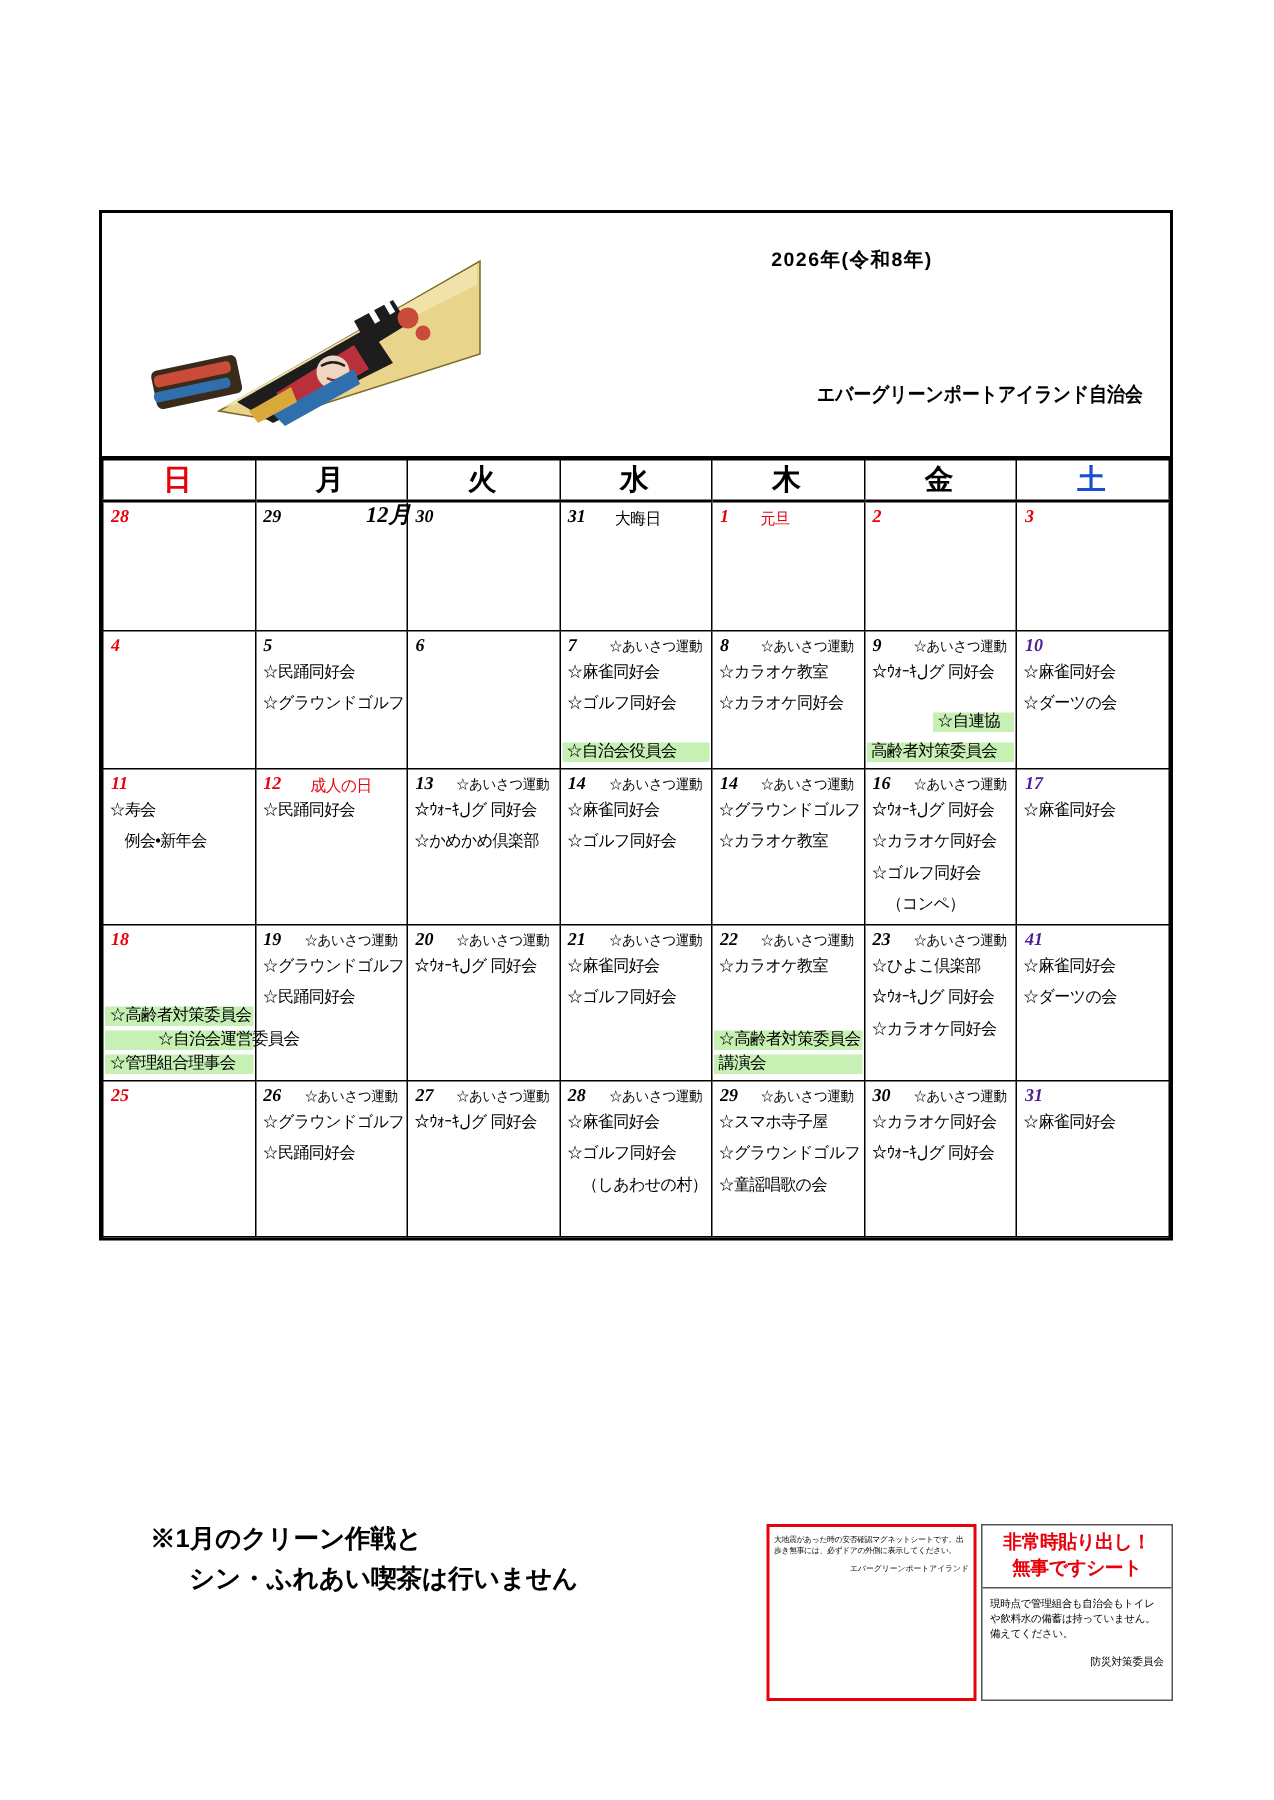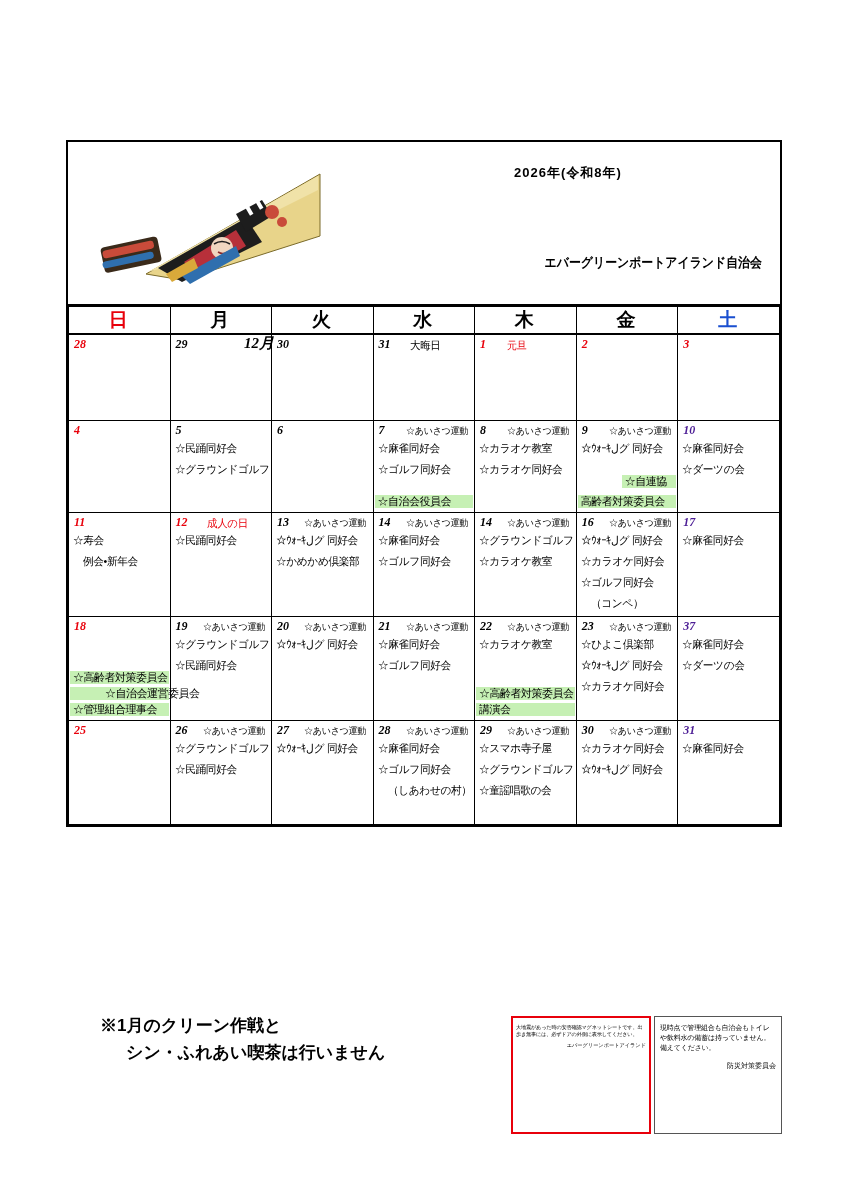--- a/index.html
+++ b/index.html
@@ -419,21 +419,21 @@
               <div class="hl" style="top: 86px;">講演会</div>
             </td>
             <td class="day tall">
               <div class="daynum ">23</div>
               <div class="tag">☆あいさつ運動</div>
               <div class="ev" style="top: 21px;">☆ひよこ倶楽部</div>
               <div class="ev" style="top: 42px;">☆ｳｫｰｷﻝグ 同好会</div>
               <div class="ev" style="top: 63px;">☆カラオケ同好会</div>
             </td>
             <td class="day tall">
-              <div class="daynum sat">37</div>
+              <div class="daynum sat">41</div>
               <div class="ev" style="top: 21px;">☆麻雀同好会</div>
               <div class="ev" style="top: 42px;">☆ダーツの会</div>
             </td>
           </tr>
           <tr>
             <td class="day tall">
               <div class="daynum sun">25</div>
             </td>
             <td class="day tall">
               <div class="daynum ">26</div>
@@ -479,17 +479,21 @@
     <span>※1月のクリーン作戦と</span>
     <span class="l2">シン・ふれあい喫茶は行いません</span>
   </div>
 
   <div class="card-muji">
     <div class="muji-text">大地震があった時の安否確認マグネットシートです。出歩き無事には、必ずドアの外側に表示してください。</div>
     <div class="muji-sign">エバーグリーンポートアイランド</div>
   </div>
 
   <div class="card-hijo">
+    <div class="hijo-head">
+      <div>非常時貼り出し！</div>
+      <div>無事ですシート</div>
+    </div>
     <div class="hijo-body">現時点で管理組合も自治会もトイレや飲料水の備蓄は持っていません。備えてください。</div>
     <div class="hijo-sign">防災対策委員会</div>
   </div>
 
 </div>
 
 </body></html>

